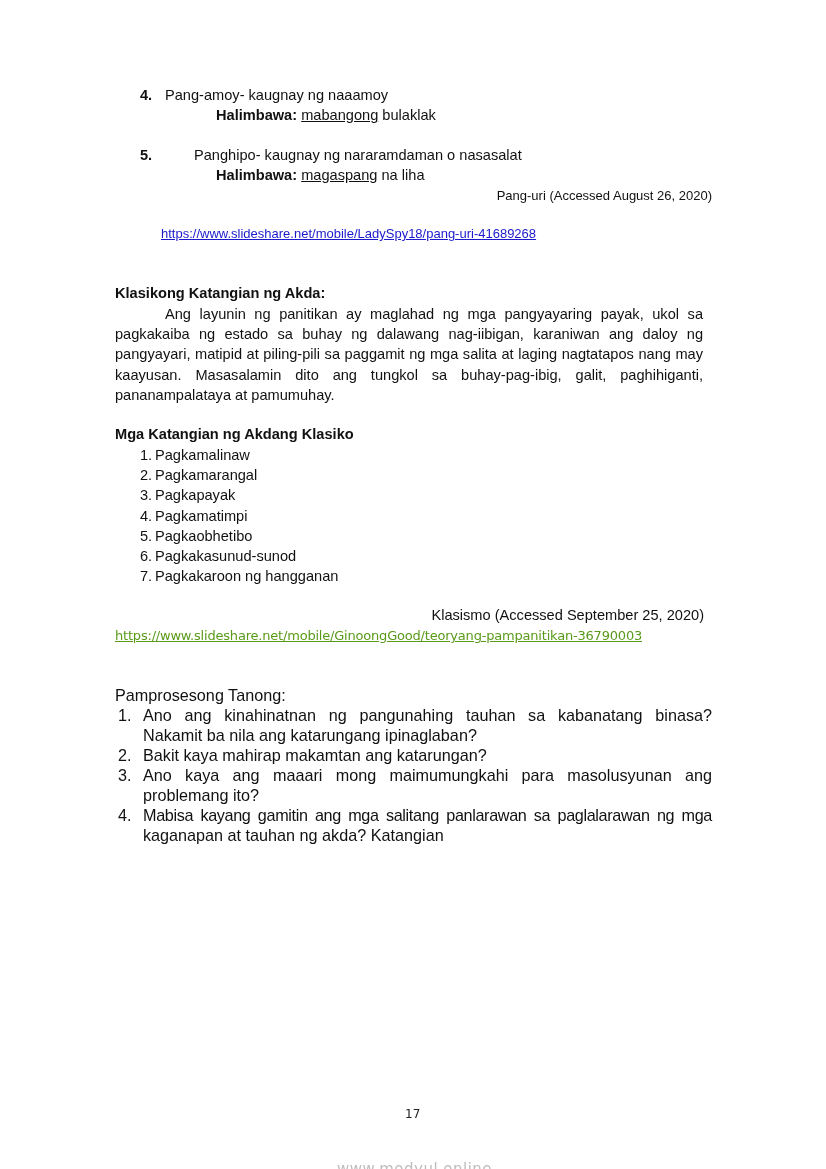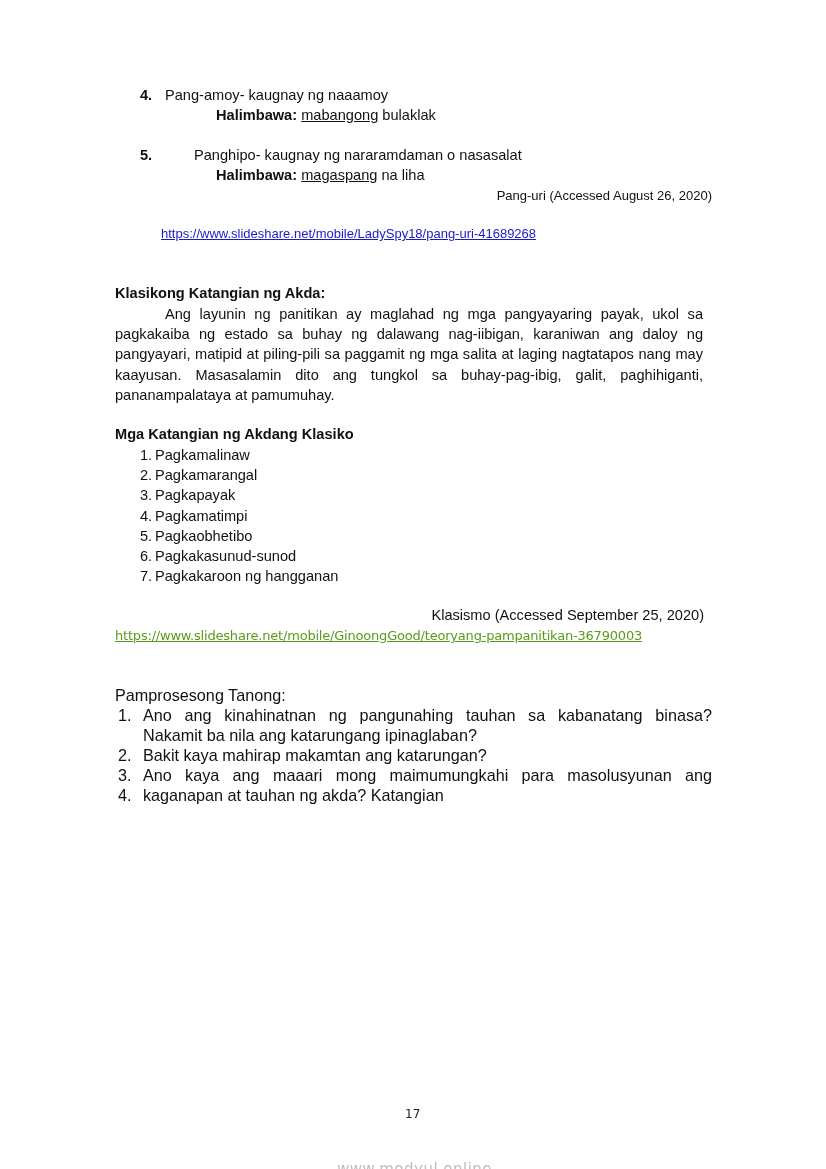--- a/index.html
+++ b/index.html
@@ -124,21 +124,23 @@
     <span class="qline just">Ano ang kinahinatnan ng pangunahing tauhan sa kabanatang binasa?</span>
     <span class="qline">Nakamit ba nila ang katarungang ipinaglaban?</span>
   </div>
   <div class="q">
     <span class="qn">2.</span>
     <span class="qline">Bakit kaya mahirap makamtan ang katarungan?</span>
   </div>
   <div class="q">
     <span class="qn">3.</span>
     <span class="qline just">Ano kaya ang maaari mong maimumungkahi para masolusyunan ang</span>
+    <span class="qline">problemang ito?</span>
   </div>
   <div class="q">
     <span class="qn">4.</span>
+    <span class="qline just" style="letter-spacing:-0.35px;">Mabisa kayang gamitin ang mga salitang panlarawan sa paglalarawan ng mga</span>
     <span class="qline">kaganapan at tauhan ng akda? Katangian</span>
   </div>
 </div>
 
 <div class="abs pagenum" style="left:405px; top:1085px;margin-top:22px;">17</div>
 <div class="abs watermark" style="left:337px; top:1125px;">www.modyul.online</div>
 
 </body></html>

